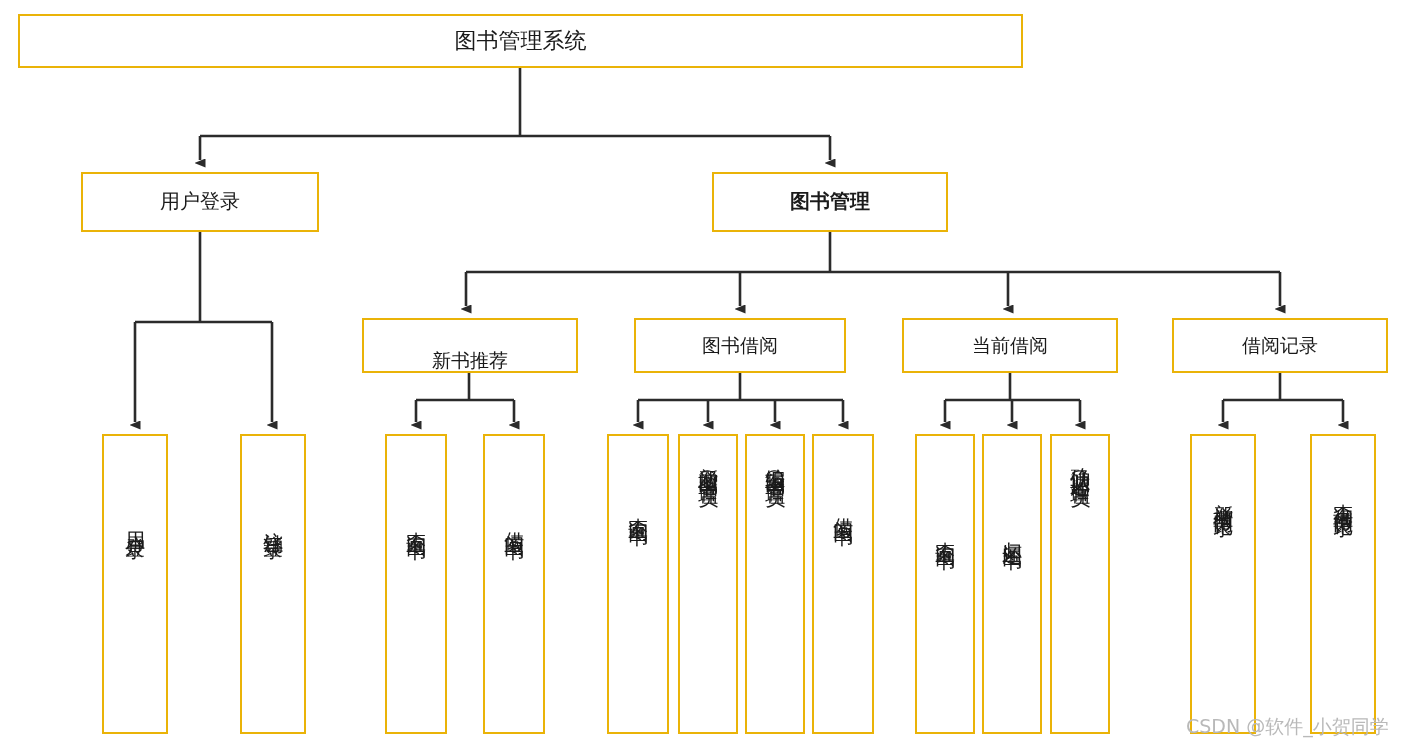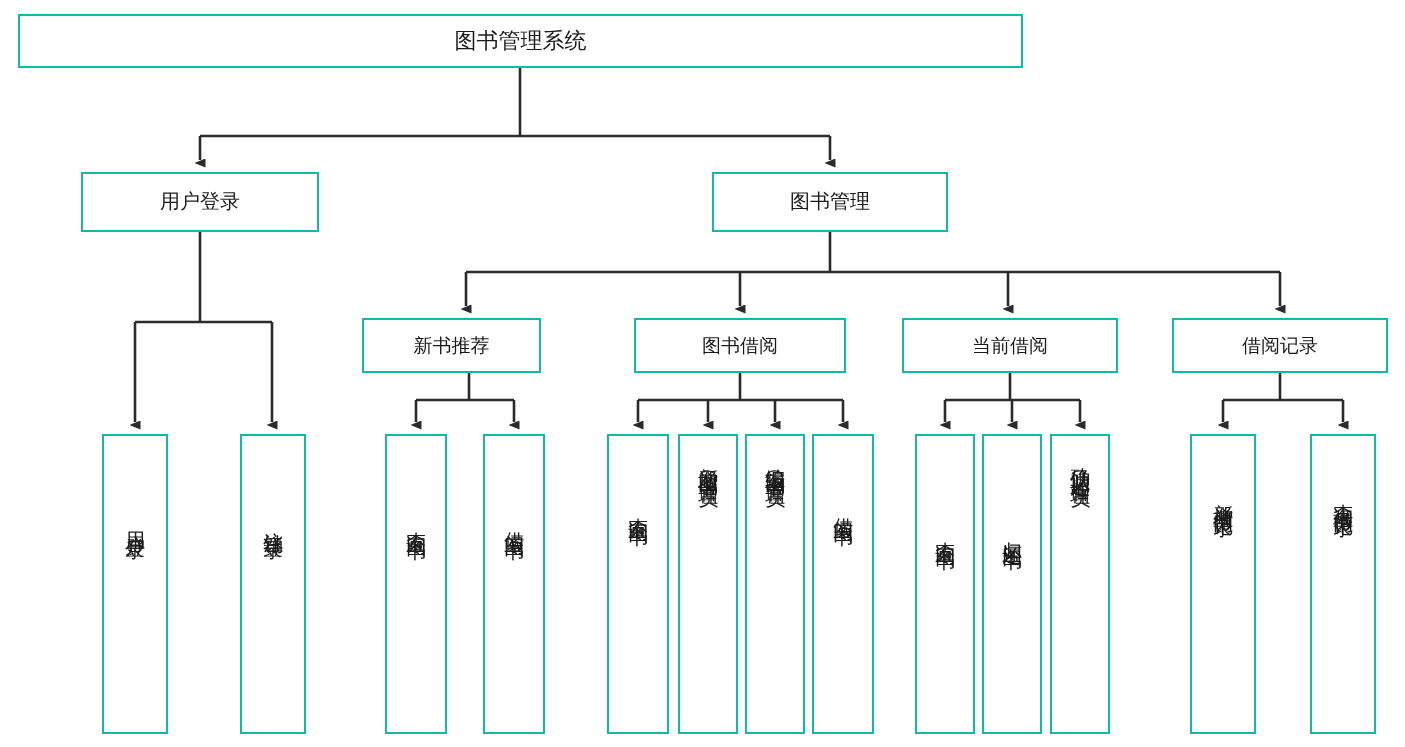--- a/index.html
+++ b/index.html
@@ -19,21 +19,21 @@
     position: absolute;
     left: 0;
     top: 0;
     width: 1405px;
     height: 747px;
     pointer-events: none;
   }
   .node {
     position: absolute;
     box-sizing: border-box;
-    border: 2px solid #14b8a6;
+    border: 2px solid #eab308;
     background: #ffffff;
     display: flex;
     align-items: center;
     justify-content: center;
     color: #1a1a1a;
     line-height: 1.18;
   }
   .node.root {
     font-size: 22px;
   }
@@ -128,25 +128,25 @@
     </g>
   </svg>
 
   <div class="node root" style="left:18px; top:14px; width:1005px; height:54px;">
     <span>图书管理系统</span>
   </div>
 
   <div class="node level1" style="left:81px; top:172px; width:238px; height:60px;">
     <span>用户登录</span>
   </div>
-  <div class="node level1" style="left:712px; top:172px; width:236px; height:60px;">
+  <div class="node level1" style="left:712px; top:172px; width:236px; height:60px;font-weight:bold;">
     <span>图书管理</span>
   </div>
 
-  <div class="node level2" style="left:362px; top:318px; width:179px; height:55px;">
+  <div class="node level2" style="left:362px; top:318px; width:216px; height:55px;align-items:flex-end;">
     <span>新书推荐</span>
   </div>
   <div class="node level2" style="left:902px; top:318px; width:216px; height:55px;">
     <span>当前借阅</span>
   </div>
   <div class="node level2" style="left:634px; top:318px; width:212px; height:55px;">
     <span>图书借阅</span>
   </div>
   <div class="node level2" style="left:1172px; top:318px; width:216px; height:55px;align-items:center;">
     <span>借阅记录</span>
@@ -189,14 +189,15 @@
     <span class="vtext">确认归还（管理员）</span>
   </div>
 
   <div class="node leaf leaf-mid" style="left:1190px; top:434px; width:66px; height:300px;">
     <span class="vtext">新增借阅记录</span>
   </div>
   <div class="node leaf leaf-mid" style="left:1310px; top:434px; width:66px; height:300px;">
     <span class="vtext">查询借阅记录</span>
   </div>
 
+  <div class="watermark">CSDN @软件_小贺同学</div>
 
 </div>
 
 </body></html>

